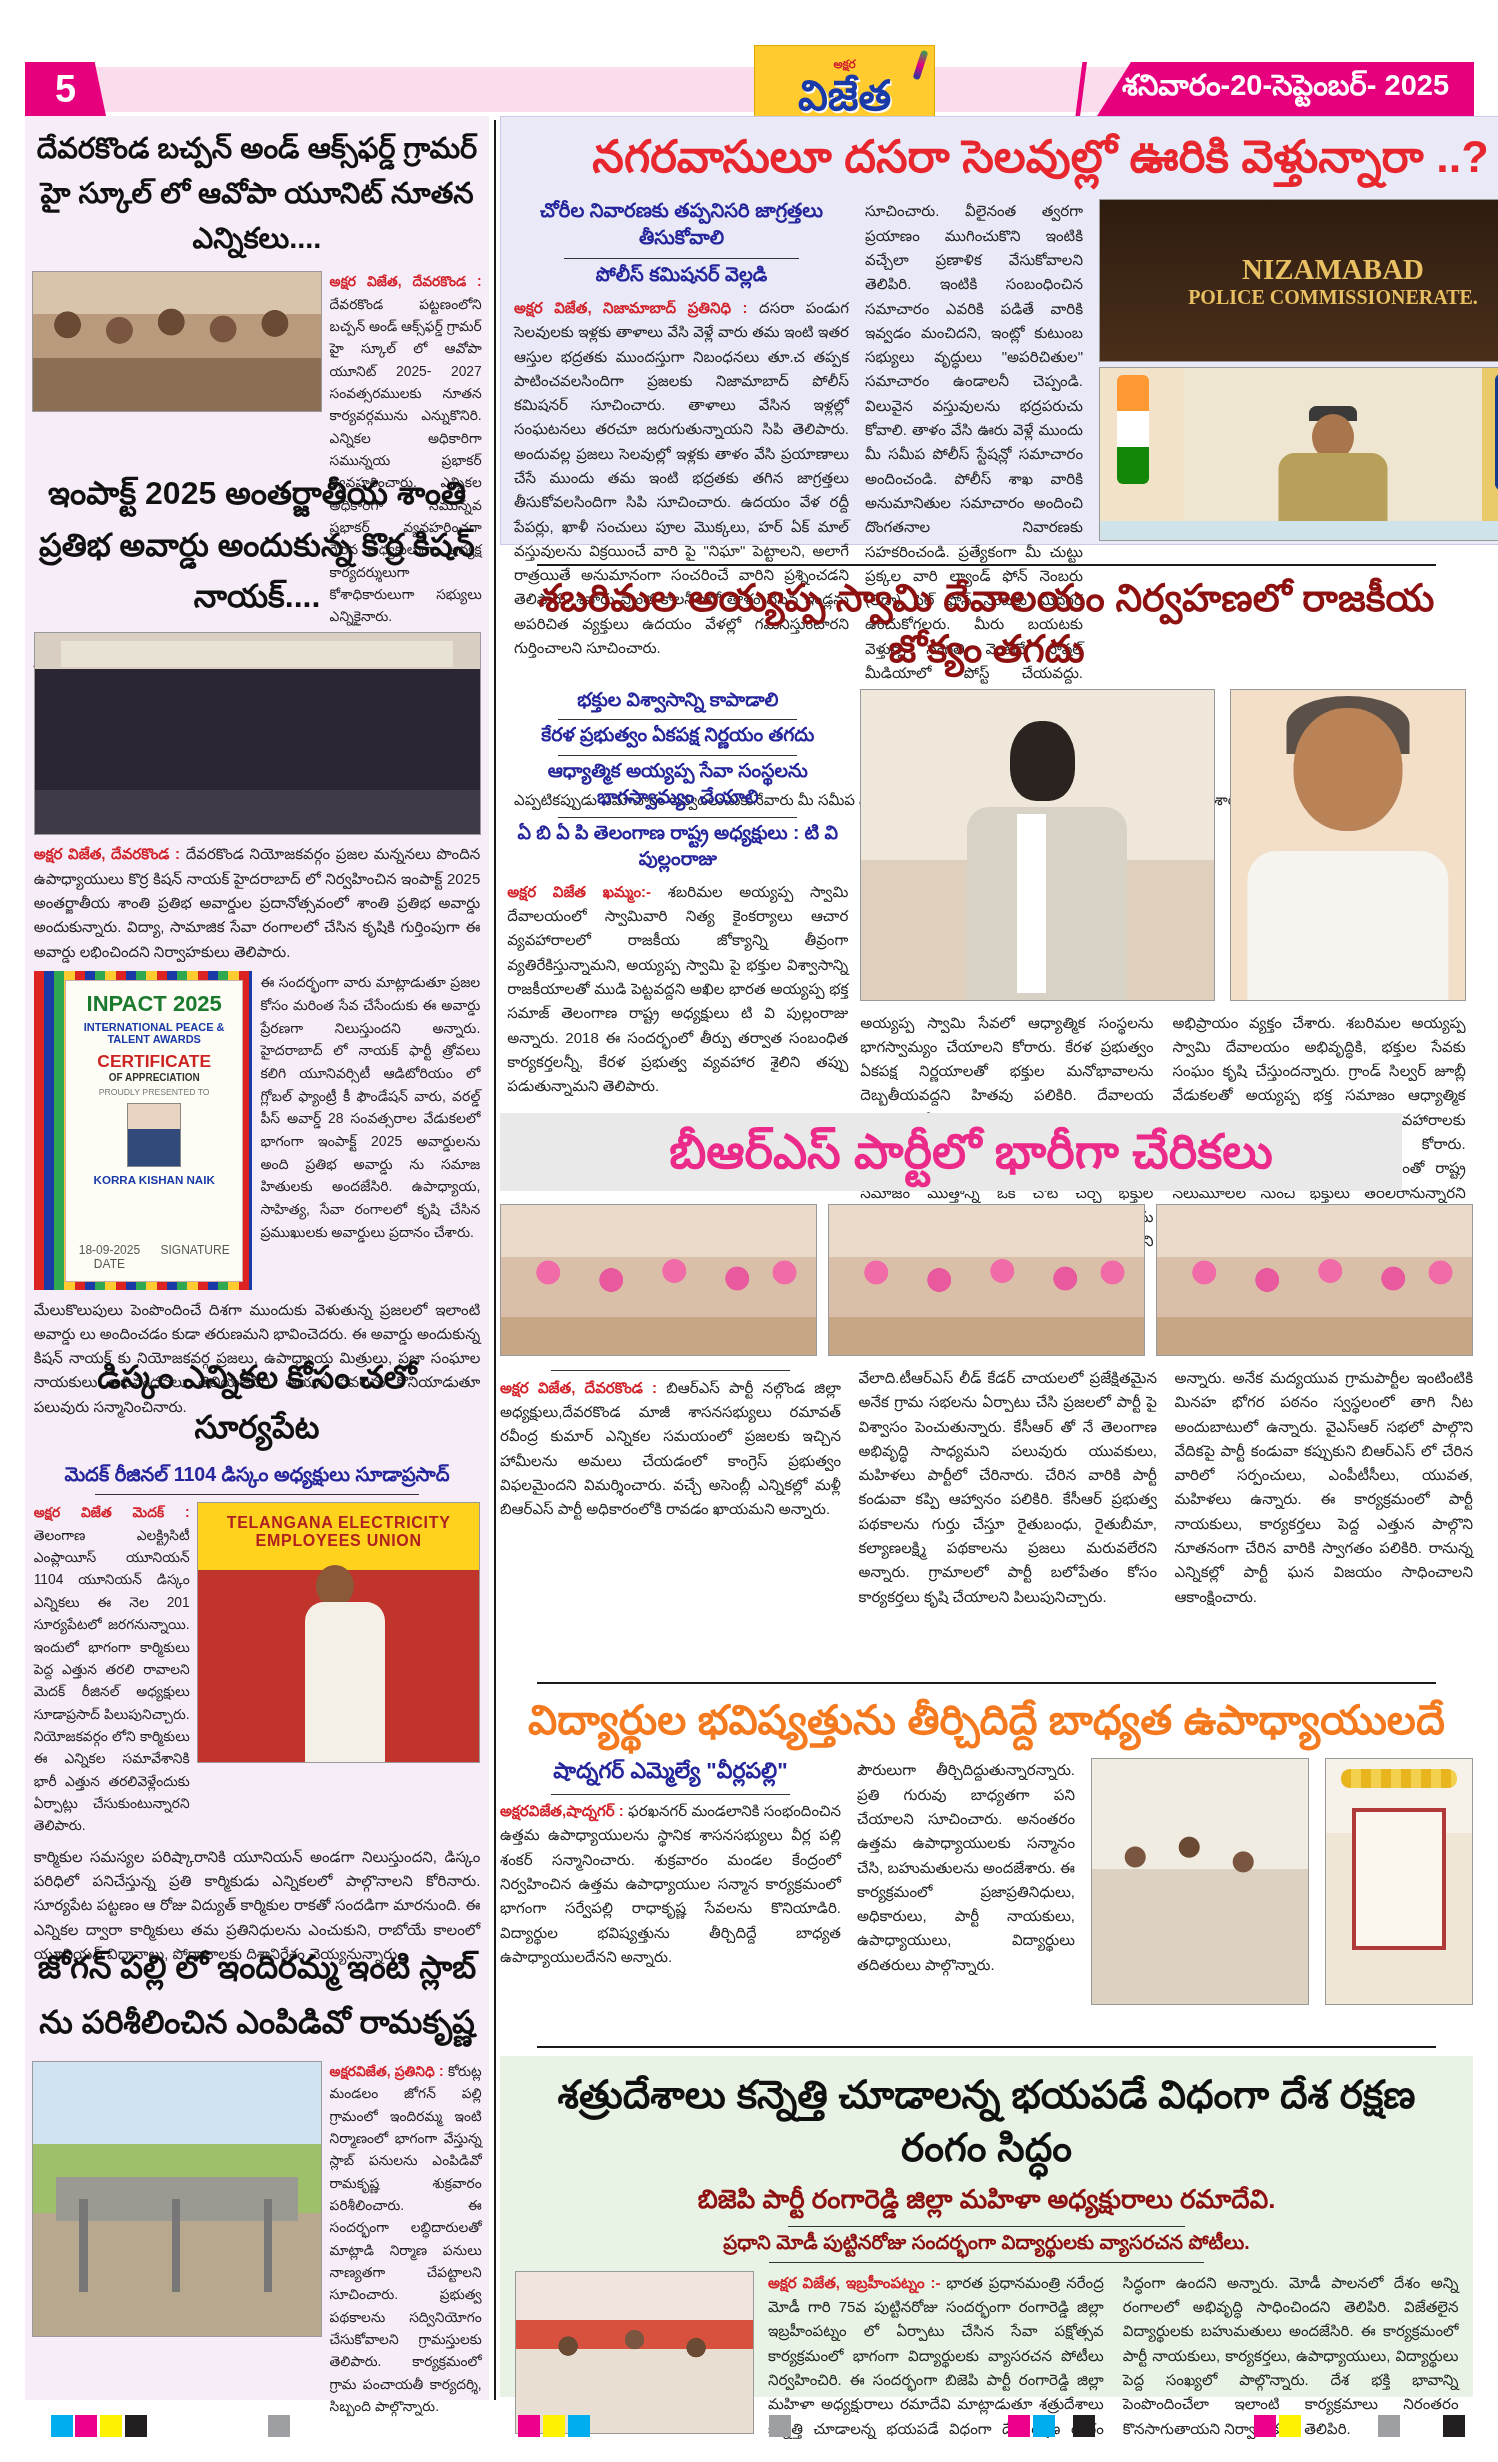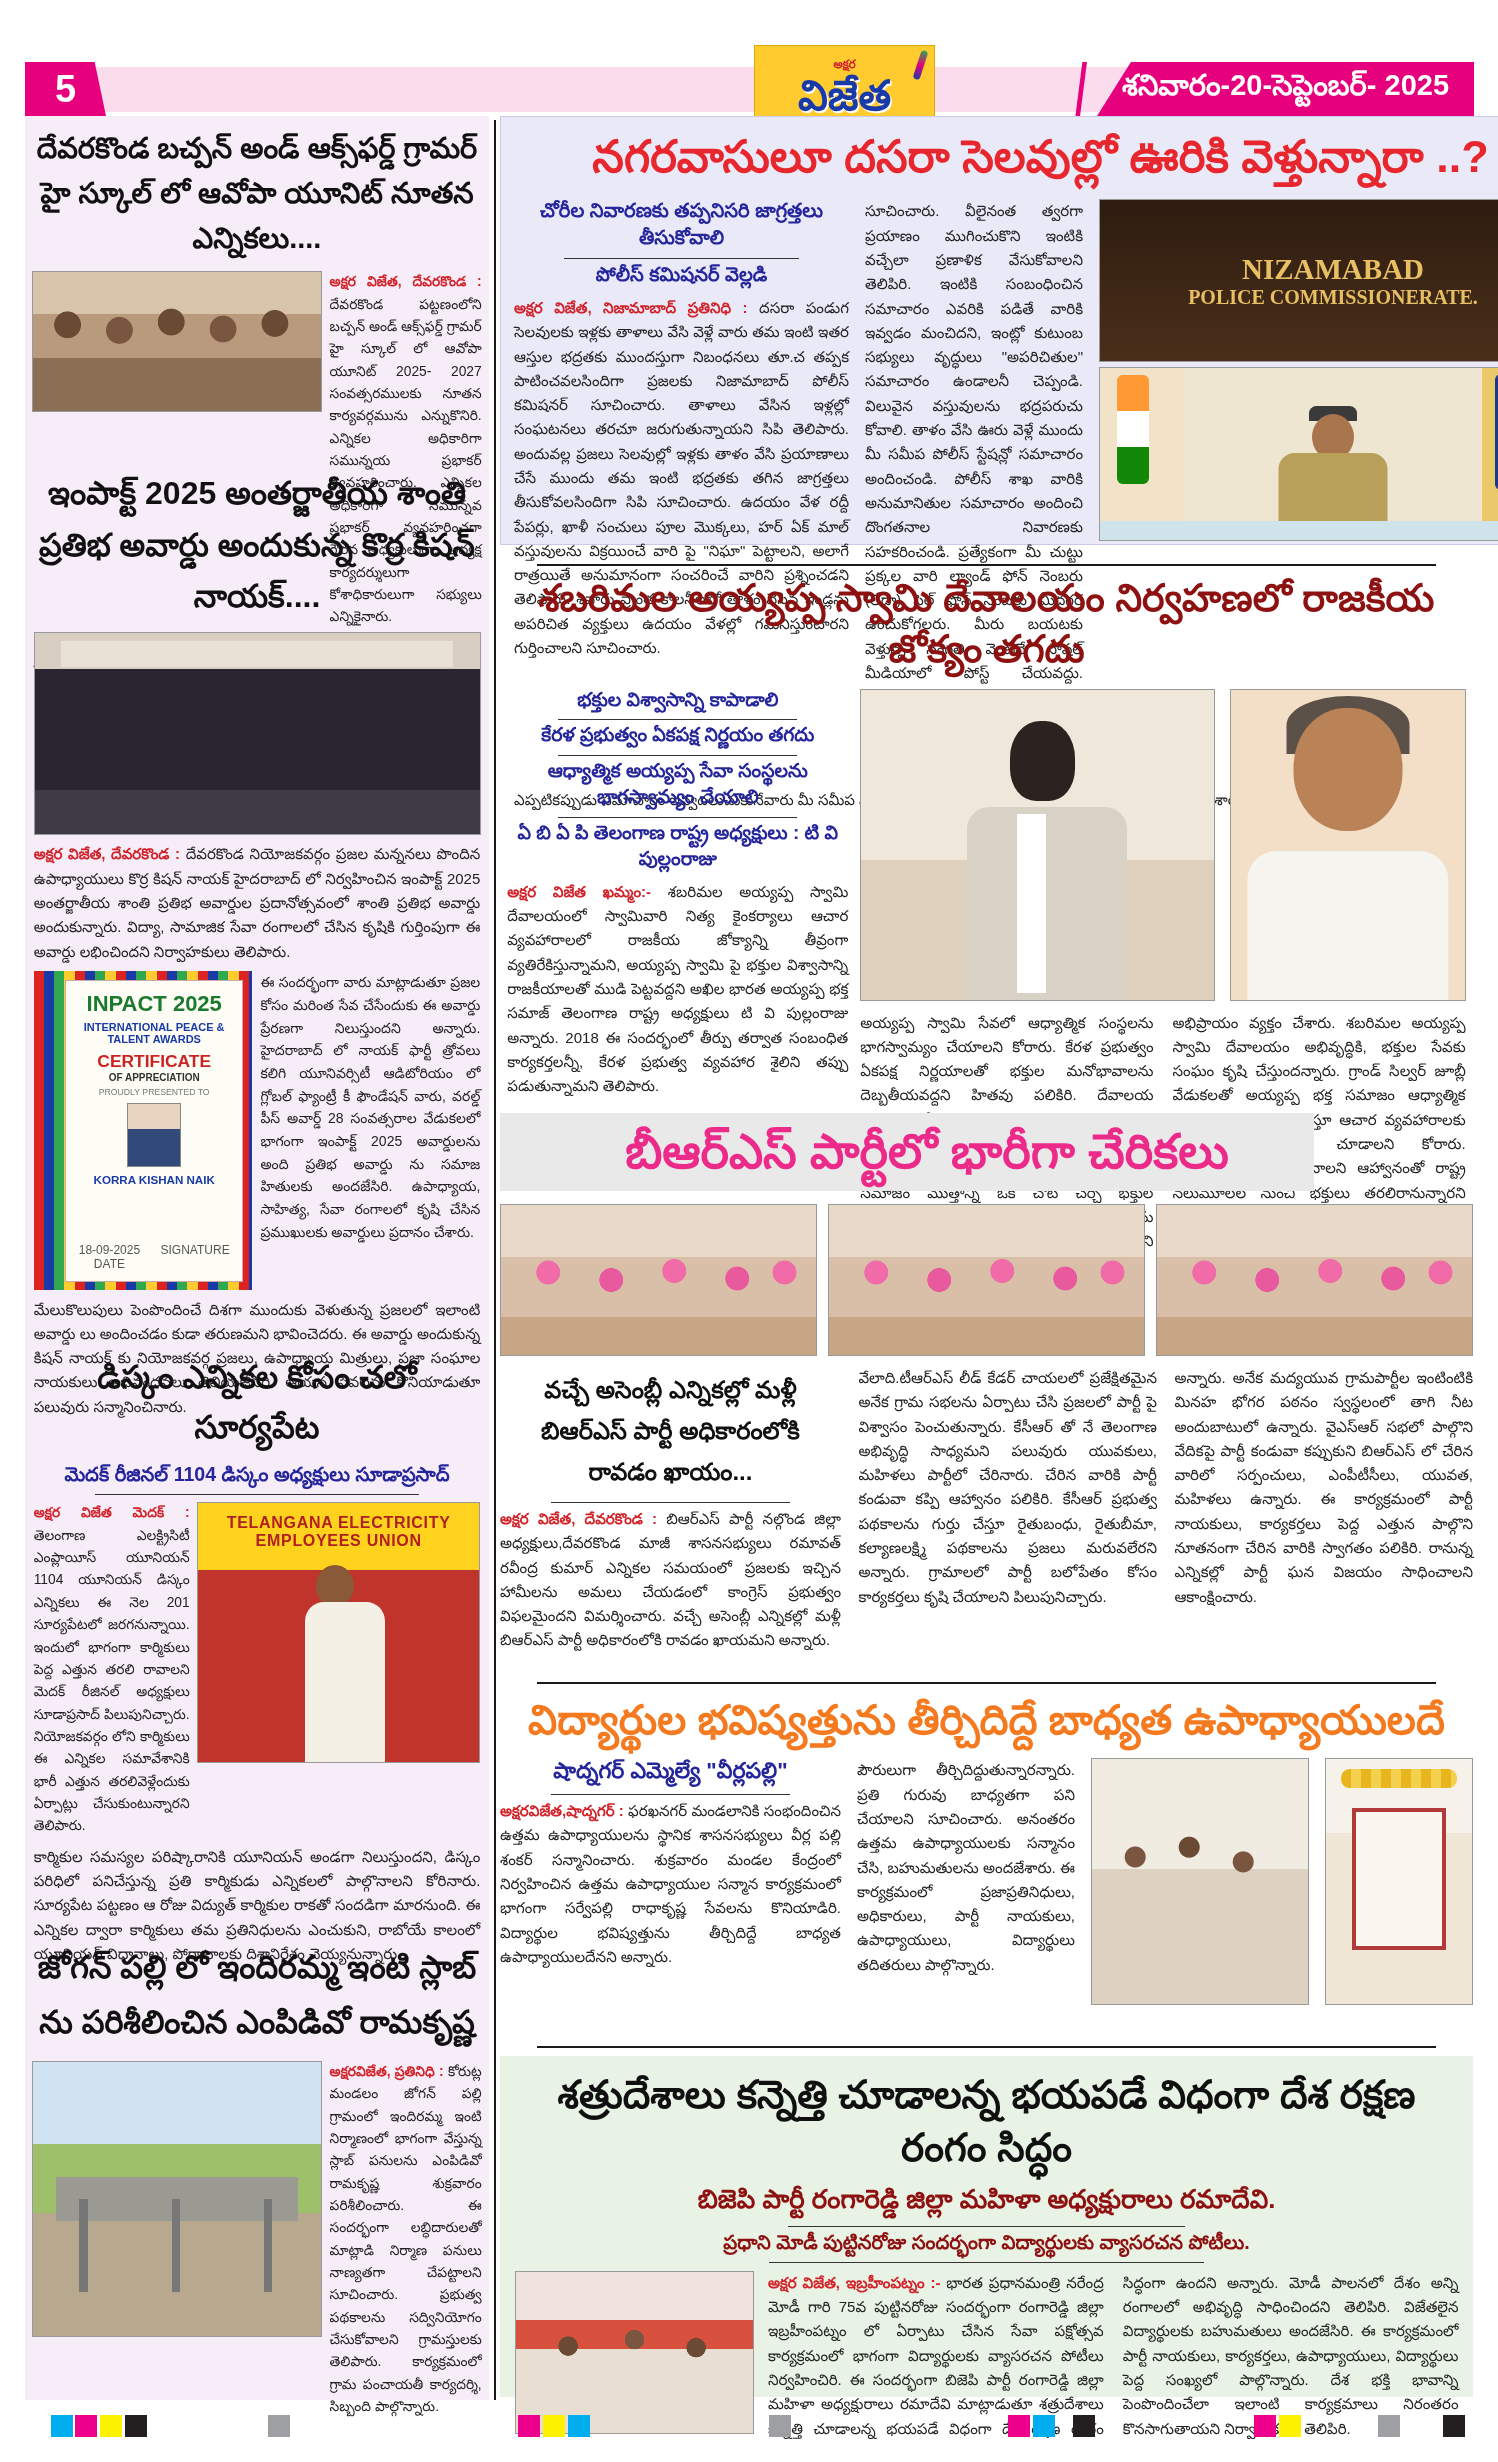--- a/index.html
+++ b/index.html
@@ -306,32 +306,31 @@
           </div>
         </div>
         <div class="bodytxt cols2" style="margin-top:10px;">
           <span>అయ్యప్ప స్వామి సేవలో ఆధ్యాత్మిక సంస్థలను భాగస్వామ్యం చేయాలని కోరారు. కేరళ ప్రభుత్వం ఏకపక్ష నిర్ణయాలతో భక్తుల మనోభావాలను దెబ్బతీయవద్దని హితవు పలికిరి. దేవాలయ నిర్వహణలో పారదర్శకత ఉండాలని, భక్తుల సౌకర్యాల మెరుగుదలకు చర్యలు చేపట్టాలని సూచించిరి. ఈ సంగమం నిర్ణయంతో అయ్యప్ప భక్త సమాజం మొత్తాన్ని ఒకే చోట చేర్చి భక్తుల అభిప్రాయాలను ఫిర్యాదులను విని వారి ఆకాంక్షలను చర్చించి నెరవేర్చడానికి ఒక వేదికగా మారుతుందని అభిప్రాయం వ్యక్తం చేశారు.</span>
           <span>శబరిమల అయ్యప్ప స్వామి దేవాలయం అభివృద్ధికి, భక్తుల సేవకు సంఘం కృషి చేస్తుందన్నారు. గ్రాండ్ సిల్వర్ జూబ్లీ వేడుకలతో అయ్యప్ప భక్త సమాజం ఆధ్యాత్మిక సాంప్రదాయాలను గౌరవిస్తూ ఆచార వ్యవహారాలకు భంగం వాటిల్లకుండా చూడాలని కోరారు. సమావేశానికి హాజరుకావాలని ఆహ్వానంతో రాష్ట్ర నలుమూలల నుంచి భక్తులు తరలిరానున్నారని తెలిపారు. ఈ కార్యక్రమంలో సంఘ ప్రతినిధులు, భక్తులు పెద్ద సంఖ్యలో పాల్గొన్నారు.</span>
         </div>
       </div>
     </div>
   </div>
 
-  <div class="m-art gray-band" style="left:500px; top:1113px; width:814px; height:78px; display:flex; align-items:center; justify-content:center;padding-left:40px;">
+  <div class="m-art gray-band" style="left:500px; top:1113px; width:902px; height:78px; display:flex; align-items:center; justify-content:center;padding-left:40px;">
     <div class="m-head headline-pink" style="font-size:48px;">బీఆర్ఎస్ పార్టీలో భారీగా చేరికలు</div>
   </div>
   <div class="m-art" style="left:500px; top:1204px; width:973px;">
     <div style="display:flex; gap:11.6px;">
       <div class="ph photo-pink" style="flex:1; height:152px;"></div>
       <div class="ph photo-pink" style="flex:1; height:152px;"></div>
       <div class="ph photo-pink" style="flex:1; height:152px;"></div>
     </div>
     <div style="display:flex; gap:17.4px; margin-top:10px;">
       <div style="width:341px; flex:none;">
-        <div class="l-head" style="font-size:24px; line-height:1.7;">వచ్చే అసెంబ్లీ ఎన్నికల్లో మళ్లీ బిఆర్ఎస్ పార్టీ అధికారంలోకి రావడం ఖాయం...</div>
         <div class="rule"></div>
         <div class="bodytxt">
           <span class="byline">అక్షర విజేత, దేవరకొండ :</span>
           <span>బిఆర్ఎస్ పార్టీ నల్గొండ జిల్లా అధ్యక్షులు,దేవరకొండ మాజీ శాసనసభ్యులు రమావత్ రవీంద్ర కుమార్ ఎన్నికల సమయంలో ప్రజలకు ఇచ్చిన హామీలను అమలు చేయడంలో కాంగ్రెస్ ప్రభుత్వం విఫలమైందని విమర్శించారు. వచ్చే అసెంబ్లీ ఎన్నికల్లో మళ్లీ బిఆర్ఎస్ పార్టీ అధికారంలోకి రావడం ఖాయమని అన్నారు.</span>
         </div>
       </div>
       <div class="bodytxt" style="flex:1;">వేలాది.టీఆర్ఎస్ లీడ్ కేడర్ చాయలలో ప్రజేక్షితమైన అనేక గ్రామ సభలను ఏర్పాటు చేసి ప్రజలలో పార్టీ పై విశ్వాసం పెంచుతున్నారు. కేసీఆర్ తో నే తెలంగాణ అభివృద్ధి సాధ్యమని పలువురు యువకులు, మహిళలు పార్టీలో చేరినారు. చేరిన వారికి పార్టీ కండువా కప్పి ఆహ్వానం పలికిరి. కేసీఆర్ ప్రభుత్వ పథకాలను గుర్తు చేస్తూ రైతుబంధు, రైతుబీమా, కల్యాణలక్ష్మి పథకాలను ప్రజలు మరువలేరని అన్నారు. గ్రామాలలో పార్టీ బలోపేతం కోసం కార్యకర్తలు కృషి చేయాలని పిలుపునిచ్చారు.</div>
       <div class="bodytxt" style="flex:1;">అన్నారు. అనేక మద్యయువ గ్రామపార్టీల ఇంటింటికి మినహ భోగర పఠనం స్వస్థలంలో తాగి నీట అందుబాటులో ఉన్నారు. వైఎస్ఆర్ సభలో పాల్గొని వేదికపై పార్టీ కండువా కప్పుకుని బిఆర్ఎస్ లో చేరిన వారిలో సర్పంచులు, ఎంపీటీసీలు, యువత, మహిళలు ఉన్నారు. ఈ కార్యక్రమంలో పార్టీ నాయకులు, కార్యకర్తలు పెద్ద ఎత్తున పాల్గొని నూతనంగా చేరిన వారికి స్వాగతం పలికిరి. రానున్న ఎన్నికల్లో పార్టీ ఘన విజయం సాధించాలని ఆకాంక్షించారు.</div>
     </div>
   </div>

